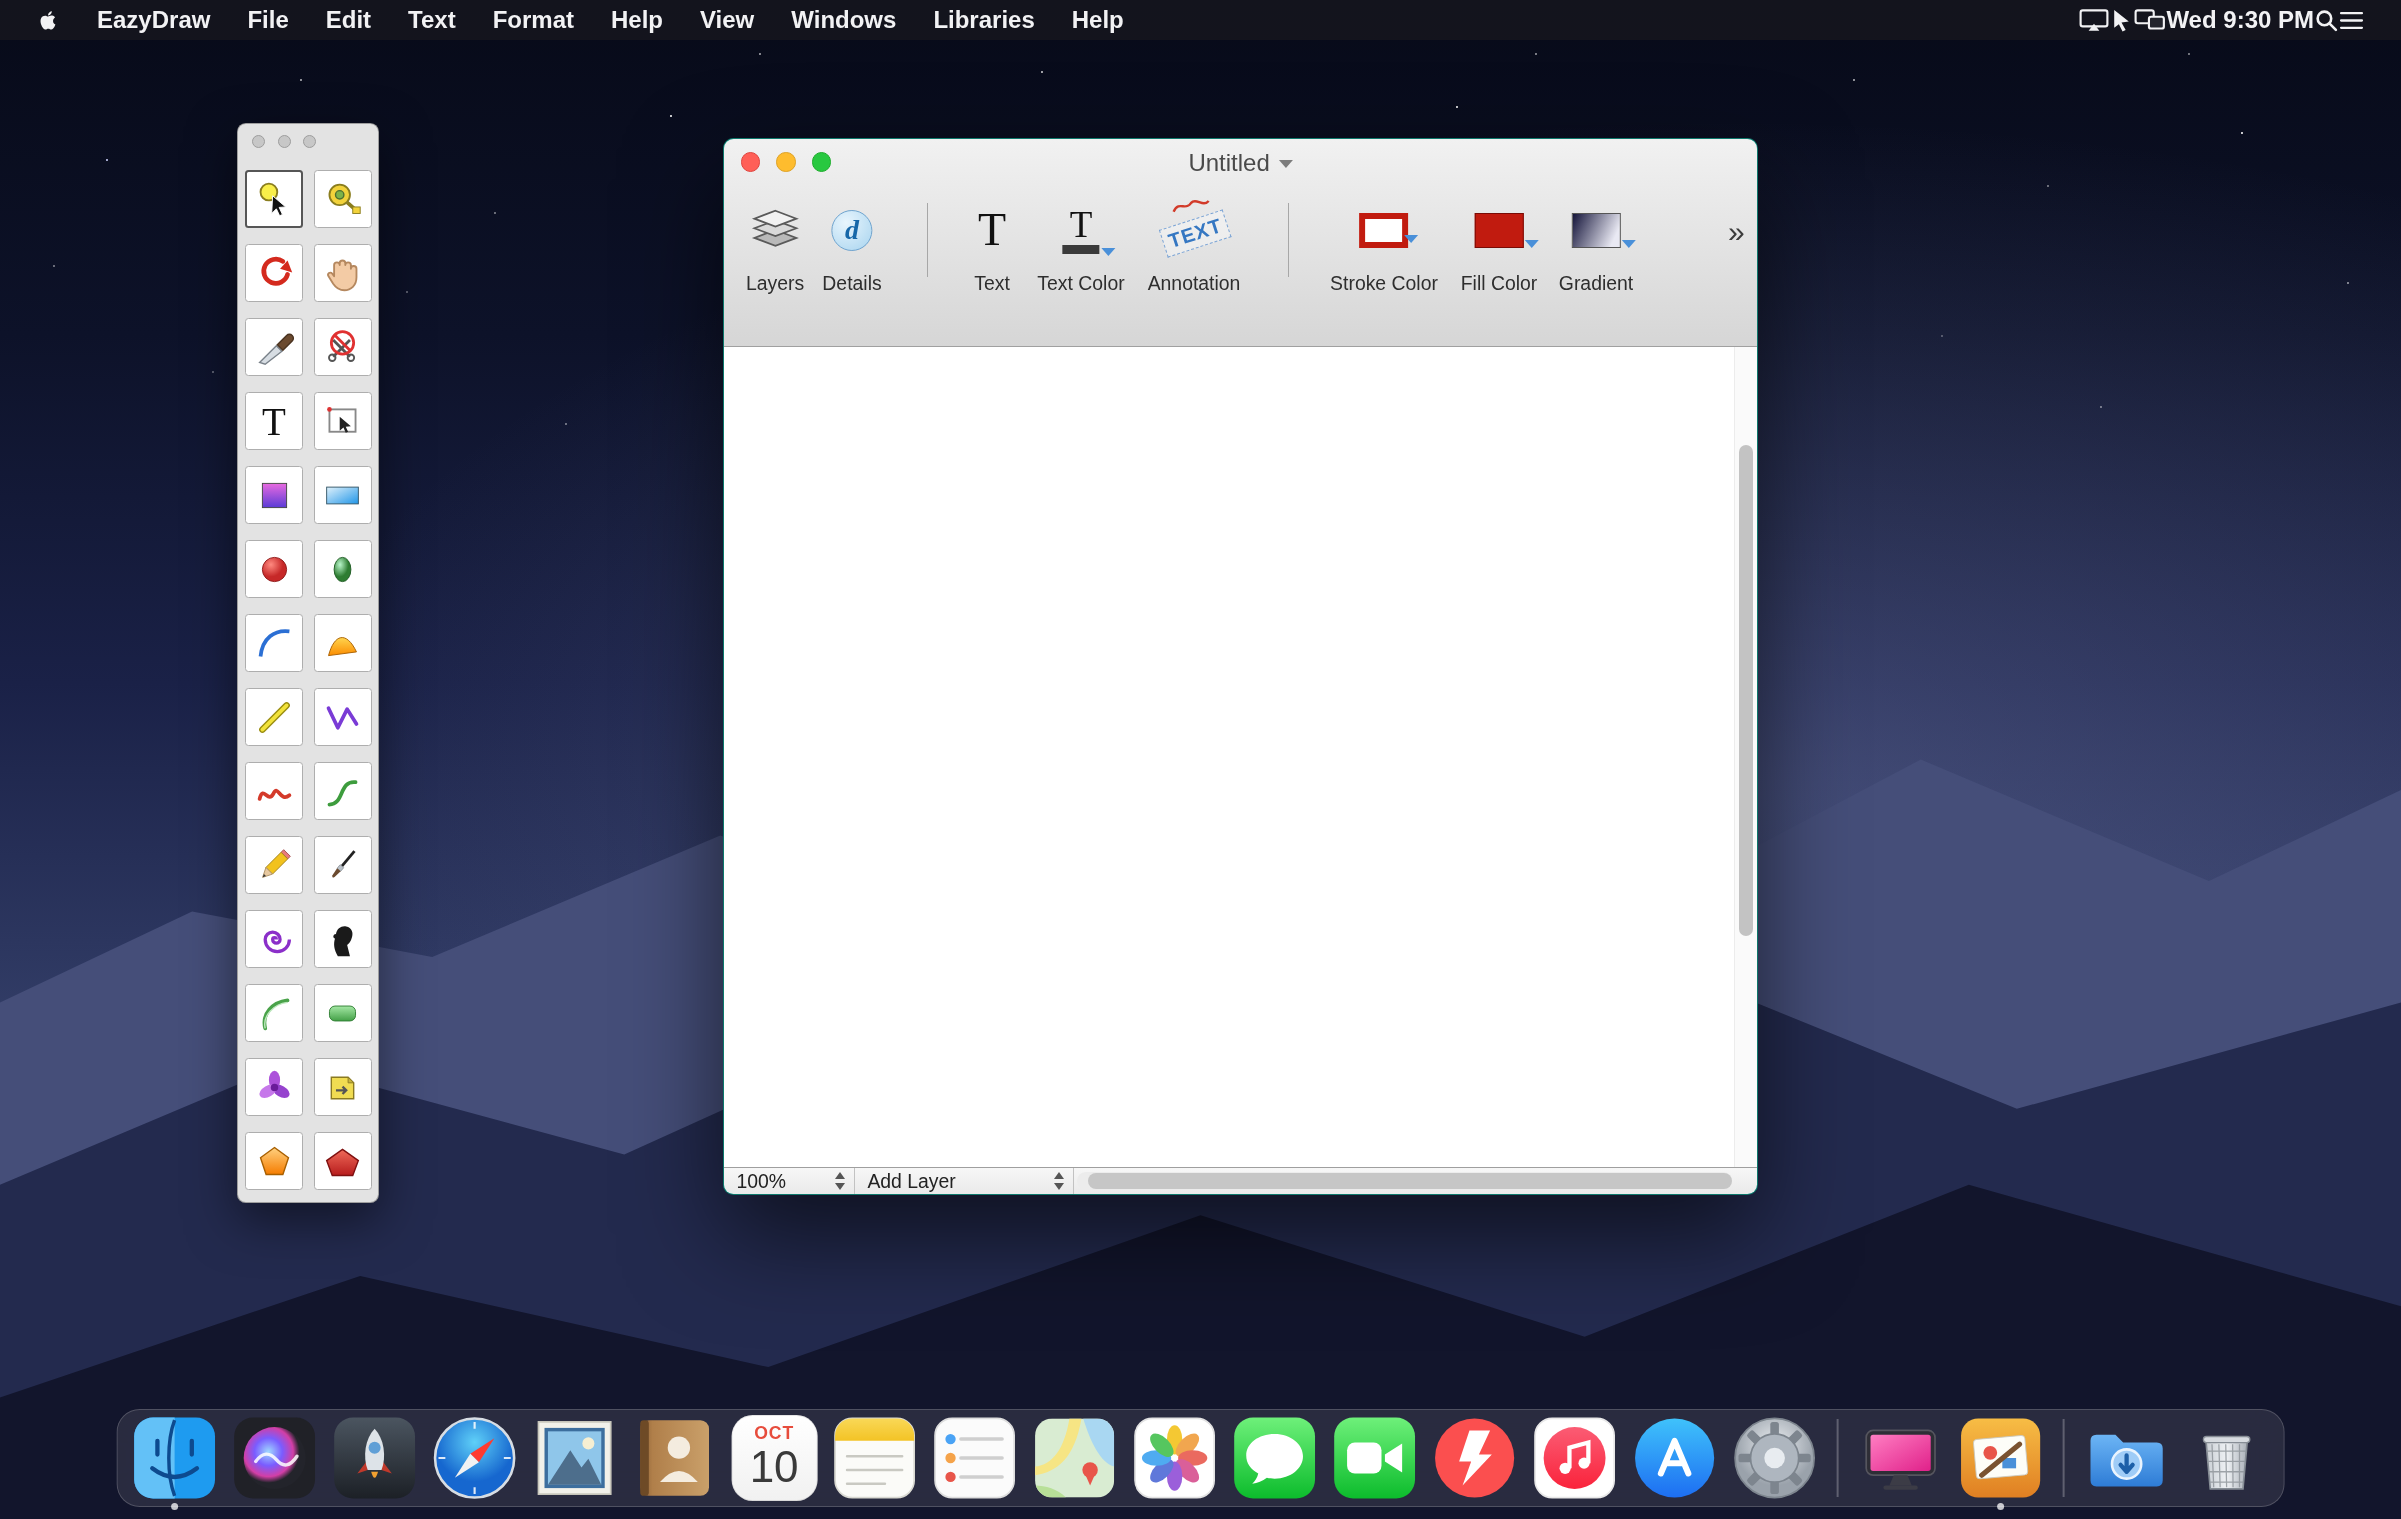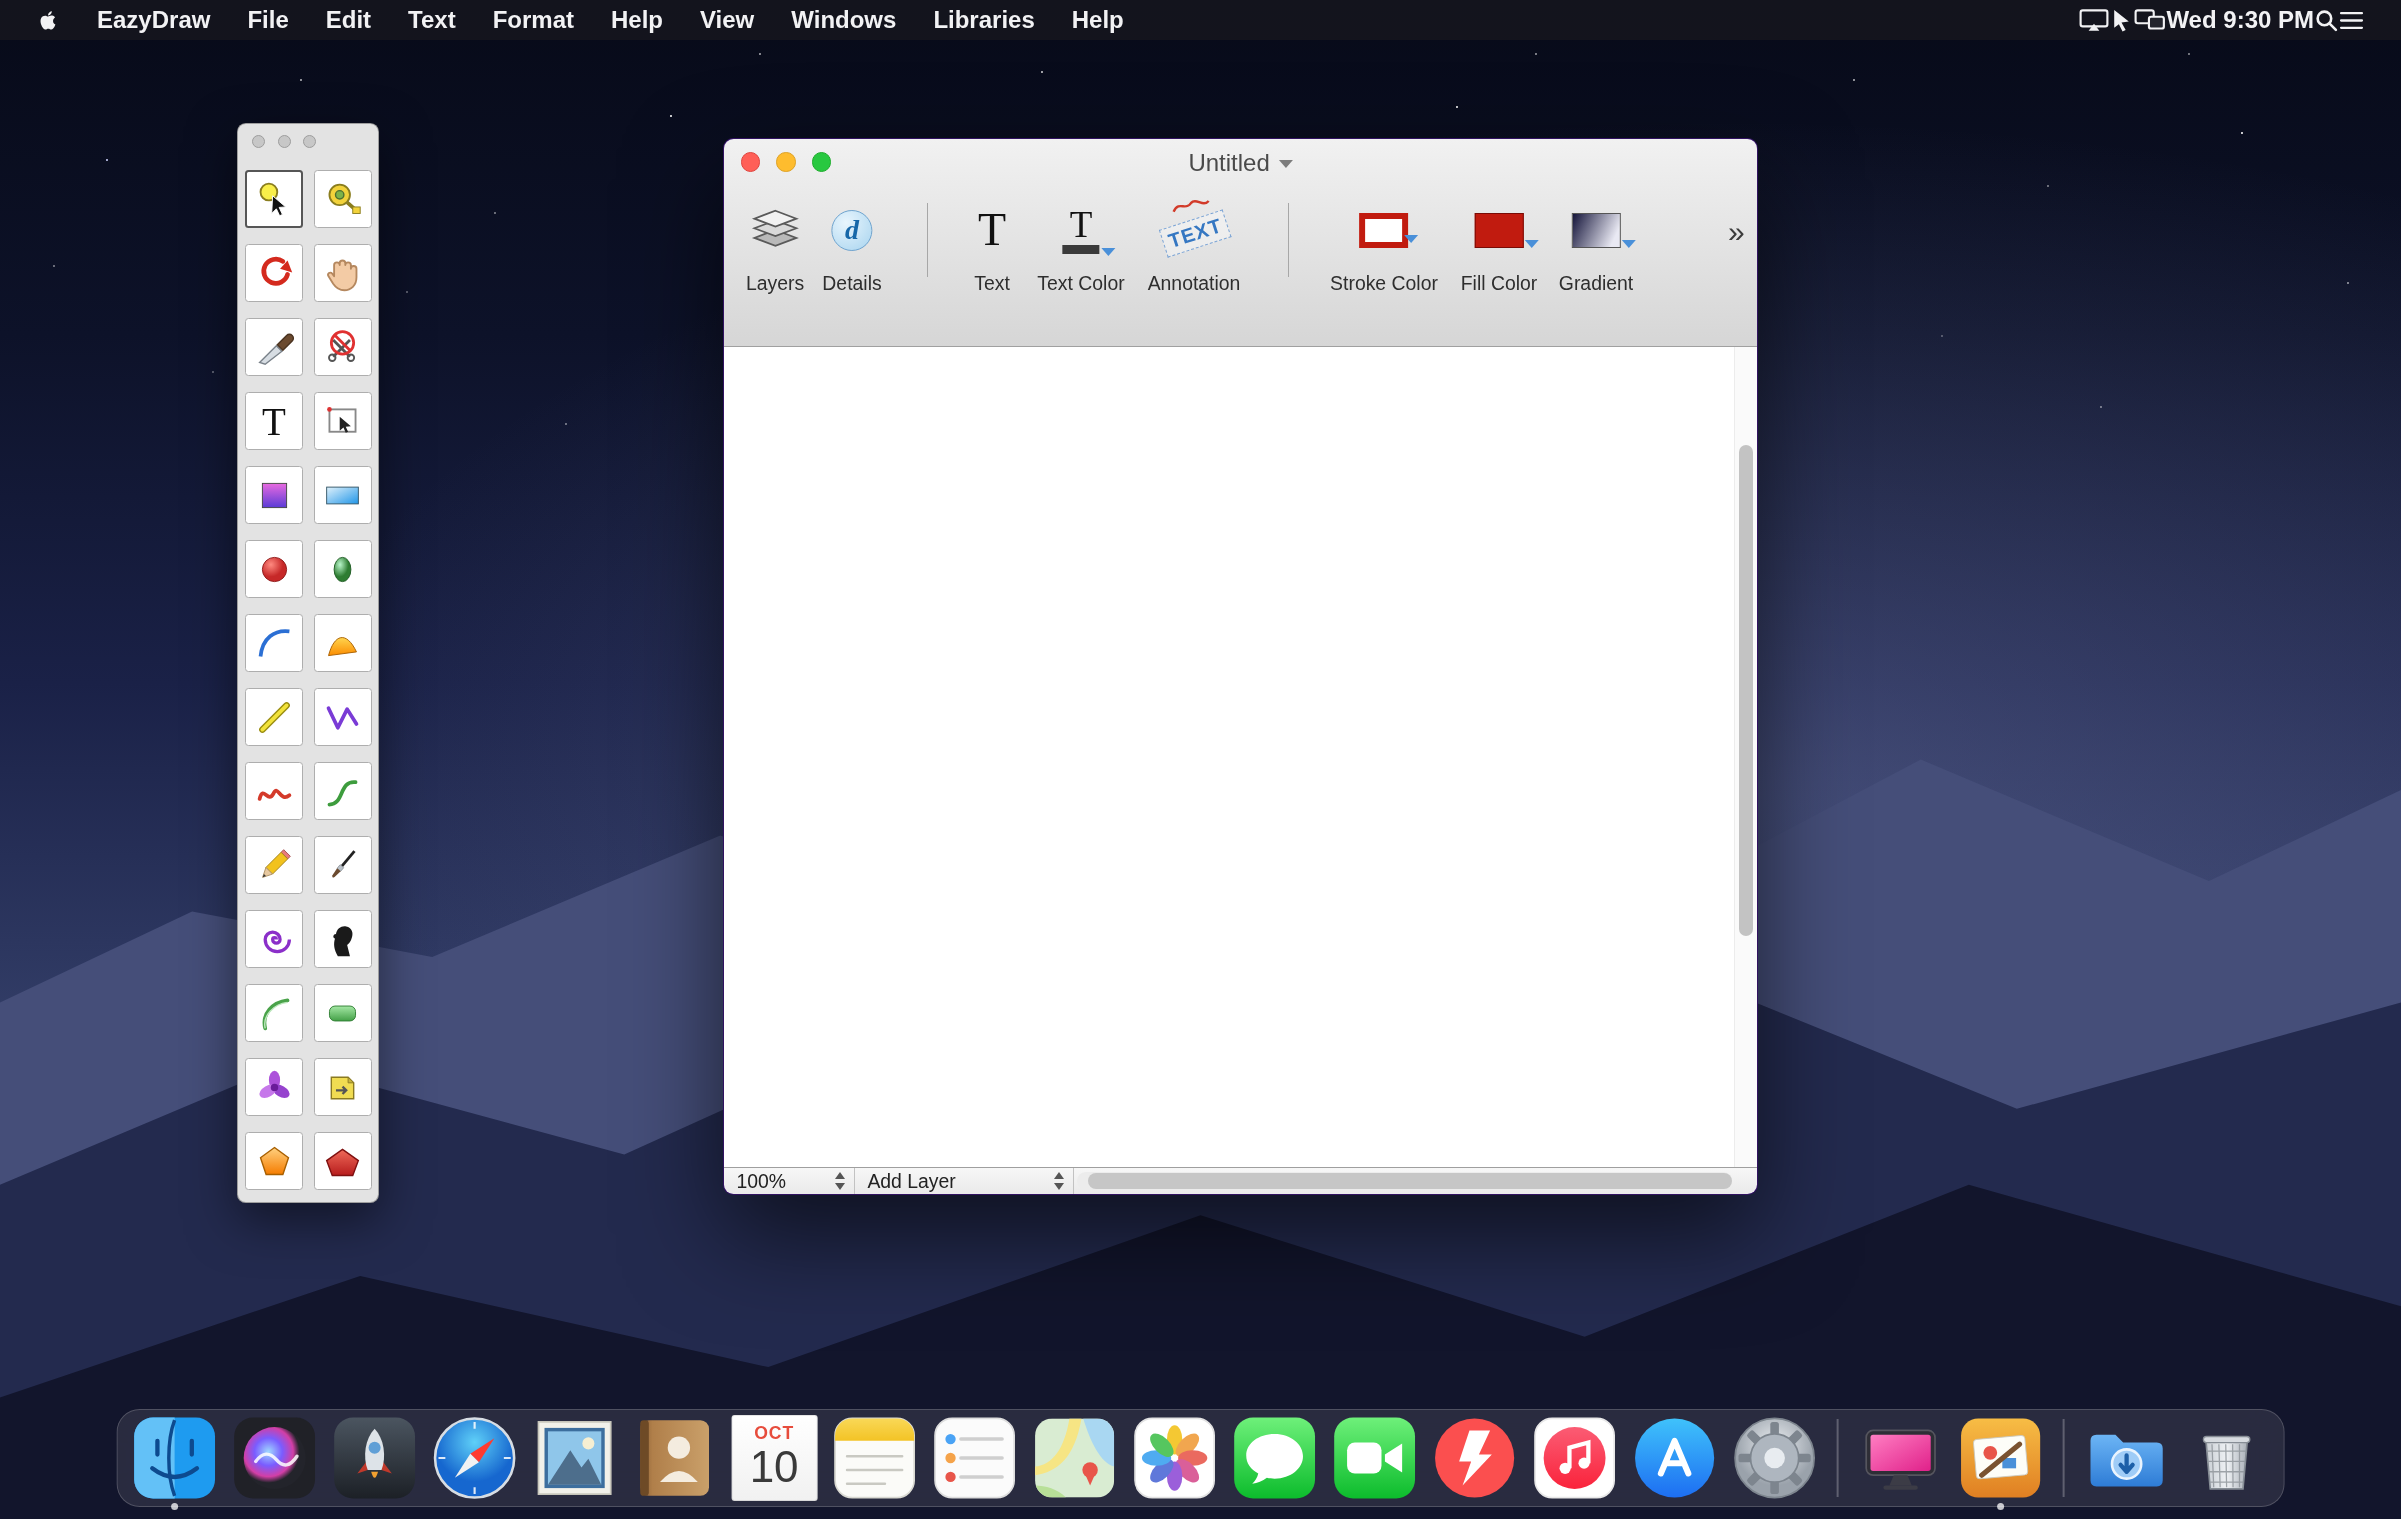--- a/index.html
+++ b/index.html
@@ -41,21 +41,21 @@
     border:0.9px solid rgba(0,0,0,0.3); border-radius:8.8px; box-shadow:0 17.6px 49px rgba(0,0,0,0.5); z-index:20; }
   .pal-dots { position:absolute; top:10.6px; left:14px; display:flex; gap:12.4px; }
   .pal-dot { width:13.2px; height:13.2px; border-radius:50%; background:#c7c7c7; border:0.9px solid #9d9d9d; }
   .tool-grid { position:absolute; top:46px; left:7px; display:grid; grid-template-columns:58px 58px;
     column-gap:10.6px; row-gap:16px; }
   .tool { width:58px; height:58px; background:#fff; border:0.9px solid #aeaeae; border-radius:3.5px;
     display:flex; align-items:center; justify-content:center; }
   .tool.selected { border:2.6px solid #565656; }
 
   
-  .window { position:absolute; left:723px; top:138px; width:1035px; height:1057px; background:#4c1d95;
+  .window { position:absolute; left:723px; top:138px; width:1035px; height:1057px; background:#14b8a6;
     border-radius:10.6px; border:0.9px solid rgba(0,0,0,0.35); box-shadow:0 40px 97px rgba(0,0,0,0.6);
     overflow:hidden; z-index:30; }
   .chrome { position:absolute; top:0; left:0; right:0; height:208px;
     background:linear-gradient(180deg,#f1f1f1,#d6d6d6); border-bottom:0.9px solid #a0a0a0; }
   .titlebar { position:absolute; top:0; left:0; right:0; height:46px; }
   .traffic { position:absolute; left:17px; top:13.2px; display:flex; gap:16px; }
   .tl { width:19.4px; height:19.4px; border-radius:50%; display:inline-block; }
   .tl.red { background:#ff5f57; border:0.9px solid #e0443e; }
   .tl.yellow { background:#febc2e; border:0.9px solid #dea123; }
   .tl.green { background:#28c840; border:0.9px solid #1dad2b; }
@@ -122,21 +122,21 @@
 
   
   .dock { position:absolute; left:50%; bottom:12.4px; transform:translateX(-50%); height:98px;
     display:flex; align-items:center; gap:14px; padding:0 14px; background:rgba(72,72,88,0.45);
     border:0.9px solid rgba(255,255,255,0.18); border-radius:23px; backdrop-filter:blur(17.6px); z-index:60; }
   .dock-item { width:86px; height:86px; position:relative; flex:0 0 auto; }
   .dock-item svg { width:86px; height:86px; display:block; }
   .dock-sep { width:1.8px; height:78px; background:rgba(255,255,255,0.25); margin:0 5.3px; flex:0 0 auto; }
   .dock-item.running::after { content:''; position:absolute; bottom:-9.7px; left:50%; transform:translateX(-50%);
     width:7px; height:7px; border-radius:50%; background:rgba(255,255,255,0.75); }
-  .dock-cal { width:86px; height:86px; background:linear-gradient(#fff,#f1f1f1); border-radius:3px;
+  .dock-cal { width:86px; height:86px; background:linear-gradient(#fff,#f1f1f1); border-radius:21px;
     box-shadow:inset 0 0 0 0.9px rgba(0,0,0,0.1); overflow:hidden; }
   .cal-month { color:#e74c3c; font-size:17.6px; font-weight:bold; text-align:center; padding-top:8px; letter-spacing:0.9px; }
   .cal-day { color:#3a3a3a; font-size:44px; text-align:center; font-weight:300; margin-top:-1.8px; }
 </style>
 </head>
 <body>
 
 <div class="desktop">
   <div class="glow"></div>
   <div class="mtn mtnA"></div>

